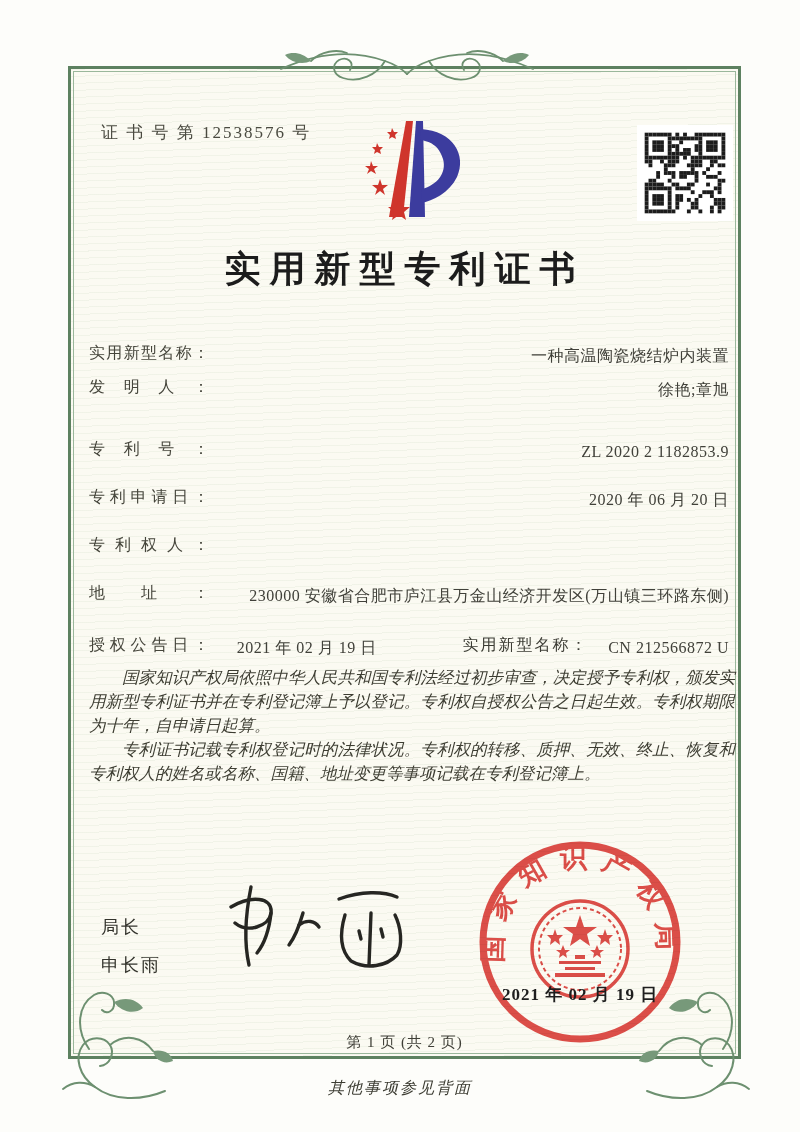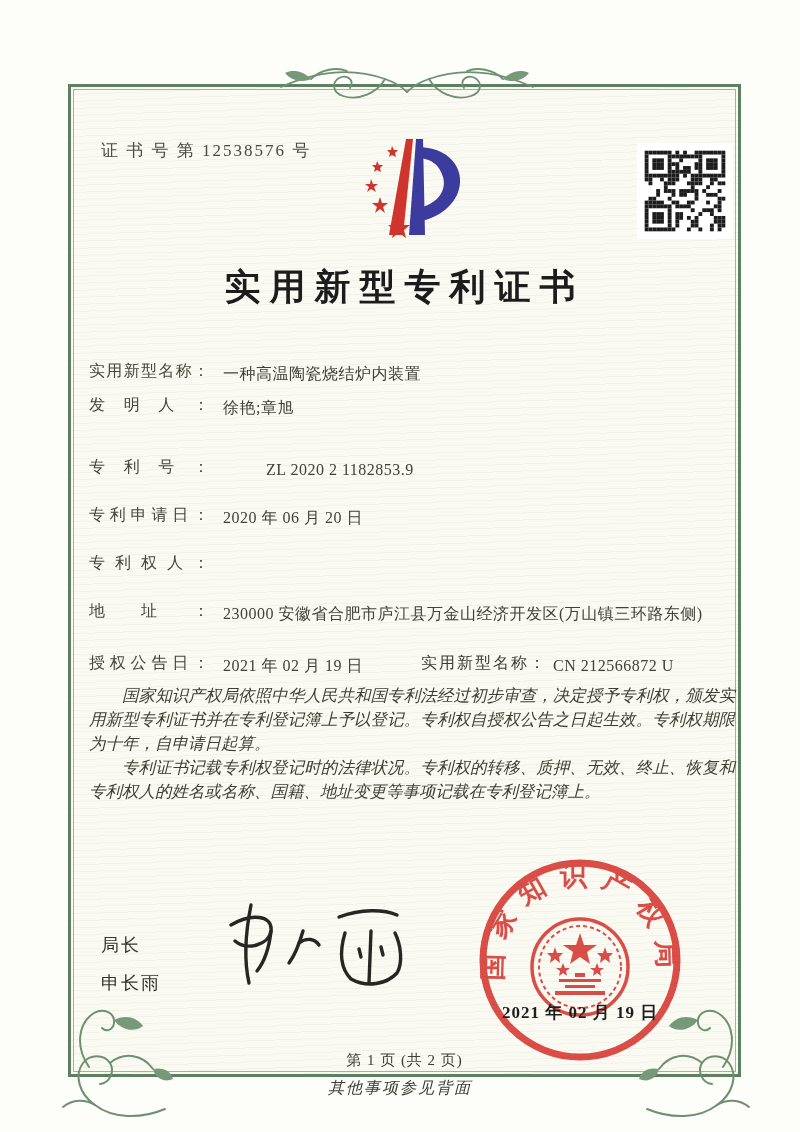--- a/index.html
+++ b/index.html
@@ -10,36 +10,35 @@
     color:#3c3c34;
   }
   .frame{
     position:absolute;left:68px;top:66px;width:673px;height:993px;
     border:3px solid #5d8160;
     background:
       repeating-linear-gradient(178deg,
         rgba(150,180,140,0.10) 0 1px, rgba(0,0,0,0) 1px 7px),
       #fbfaf2;
     box-sizing:border-box;
-    margin-top:18px;
   }
   .frame-inner{
     position:absolute;inset:2px;border:1px solid #9ab79b;pointer-events:none;
   }
   .ornament{position:absolute;pointer-events:none;}
   .cert-no{
     position:absolute;left:30px;top:52px;font-size:17px;letter-spacing:2px;color:#4a4a40;
   }
   .logo{position:absolute;left:278px;top:48px;width:120px;height:104px;}
   .qr{position:absolute;left:566px;top:56px;width:96px;height:96px;background:#fff;}
   .title{
     position:absolute;left:0;top:176px;width:100%;text-align:center;
     font-size:36px;font-weight:bold;letter-spacing:9px;color:#1c1c1c;
   }
-  .frow{position:absolute;display:flex;align-items:flex-start;width:640px;}
+  .frow{position:absolute;display:flex;align-items:flex-start;width:640px;justify-content:space-between;}
   .flabel{
     display:inline-block;width:120px;flex:0 0 120px;
     text-align:justify;text-align-last:justify;color:#45453b;
   }
   .fvalue{margin-left:14px;letter-spacing:0.5px;color:#41413a;line-height:26px;max-width:500px;}
   .grant-row{display:flex;}
   .grant-gap{display:inline-block;width:58px;}
   .paras{
     position:absolute;left:18px;top:597px;width:646px;
     font-size:16.5px;line-height:24px;color:#3d3d32;font-style:italic;

